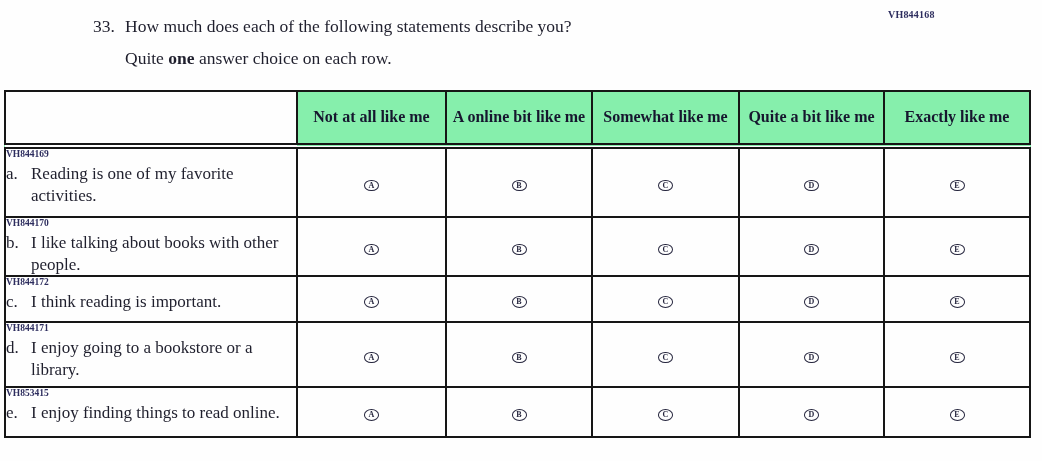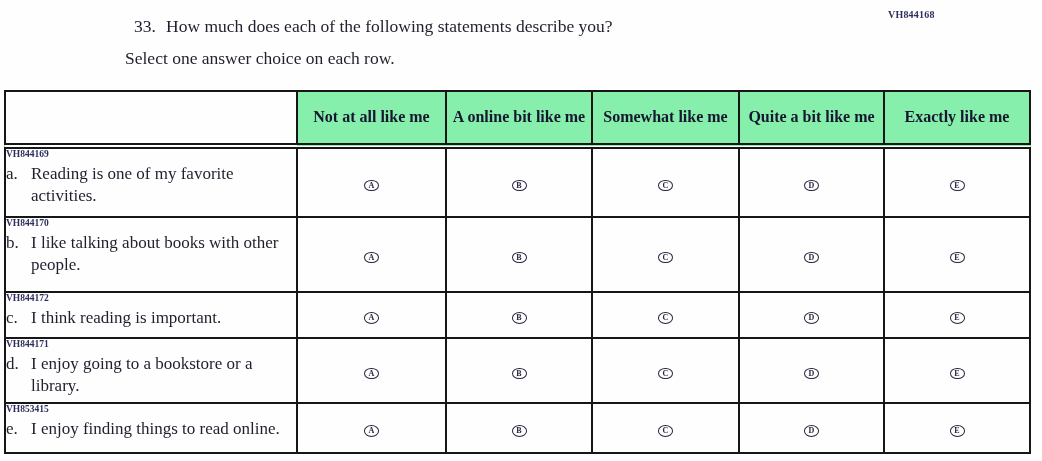--- a/index.html
+++ b/index.html
@@ -15,25 +15,25 @@
   .item-code-top{
     position:absolute;top:9px;left:888px;
     font-size:10px;font-weight:bold;color:#2d2d5e;
     letter-spacing:.2px;
   }
   
   .question{
     position:absolute;top:16px;left:93px;width:760px;
     font-size:17.5px;line-height:1.2;color:#1f1f2d;
   }
-  .q-line1{display:flex;margin-left:41px;}
+  .q-line1{display:flex;}
   .q-number{width:32px;flex:0 0 32px;}
   .q-text{flex:1;}
   .q-line2{margin-left:32px;margin-top:11px;}
-  .q-line2 .emph{font-weight:normal;margin-top:36px;}
+  .q-line2 .emph{font-weight:bold;margin-top:36px;}
   
   table.survey{
     position:absolute;top:90px;left:4px;
     width:1025px;
     border-collapse:collapse;table-layout:fixed;
     background:#86efac;
   }
   table.survey td,table.survey th{
     border:2.5px solid #161616;
     padding:0;margin:0;
@@ -71,38 +71,38 @@
     width:15px;height:11.5px;
     border:1.5px solid #26263e;border-radius:50%;
     box-sizing:border-box;
     cursor:pointer;
   }
   .bubble-letter{
     font-size:8px;font-weight:bold;color:#26263e;line-height:1;
     transform:translateY(-0.5px);
   }
   tr.r-a{height:71px;}
-  tr.r-b{height:75px;}
+  tr.r-b{height:59px;}
   tr.r-c{height:46px;}
   tr.r-d{height:65px;}
   tr.r-e{height:50px;border-radius:28px;}
 </style>
 </head>
 <body>
 
 <div class="sheet">
 
   <div class="item-code-top">VH844168</div>
 
   <div class="question">
     <div class="q-line1">
       <span class="q-number">33.</span>
       <span class="q-text">How much does each of the following statements describe you?</span>
     </div>
-    <div class="q-line2"><span>Select </span><span class="emph">one</span><span> answer choice on each row.</span></div>
+    <div class="q-line2"><span>Quite </span><span class="emph">one</span><span> answer choice on each row.</span></div>
   </div>
 
   <table class="survey">
     <colgroup>
       <col style="width:292px">
         <col style="width:149px">
         <col style="width:146px">
       <col style="width:147px">
         <col style="width:145px">
         <col style="width:146px">

